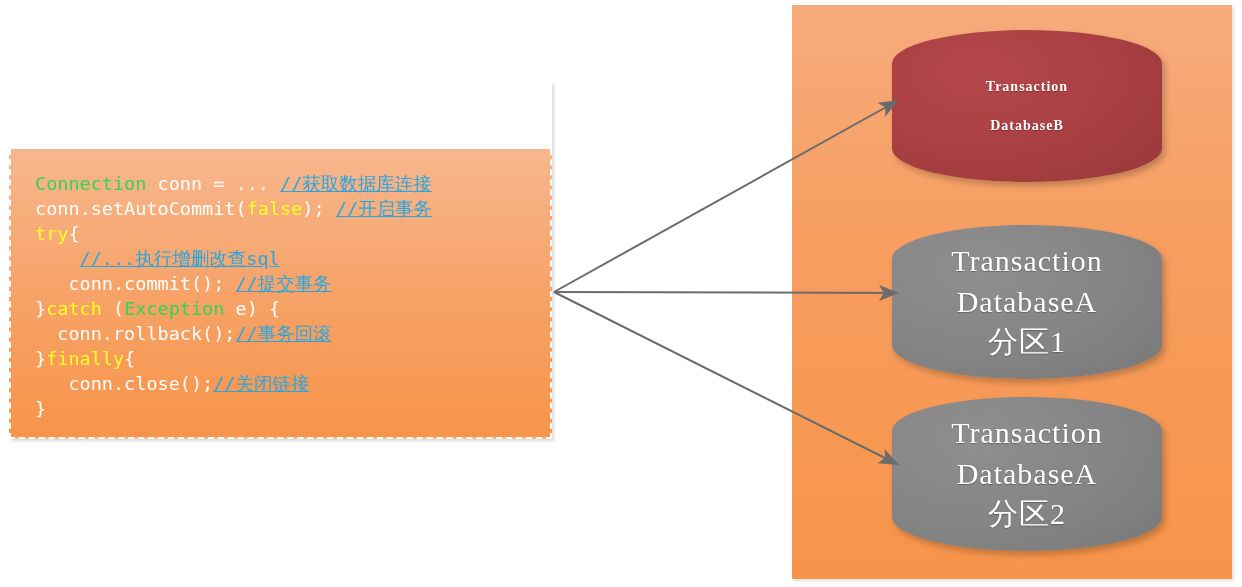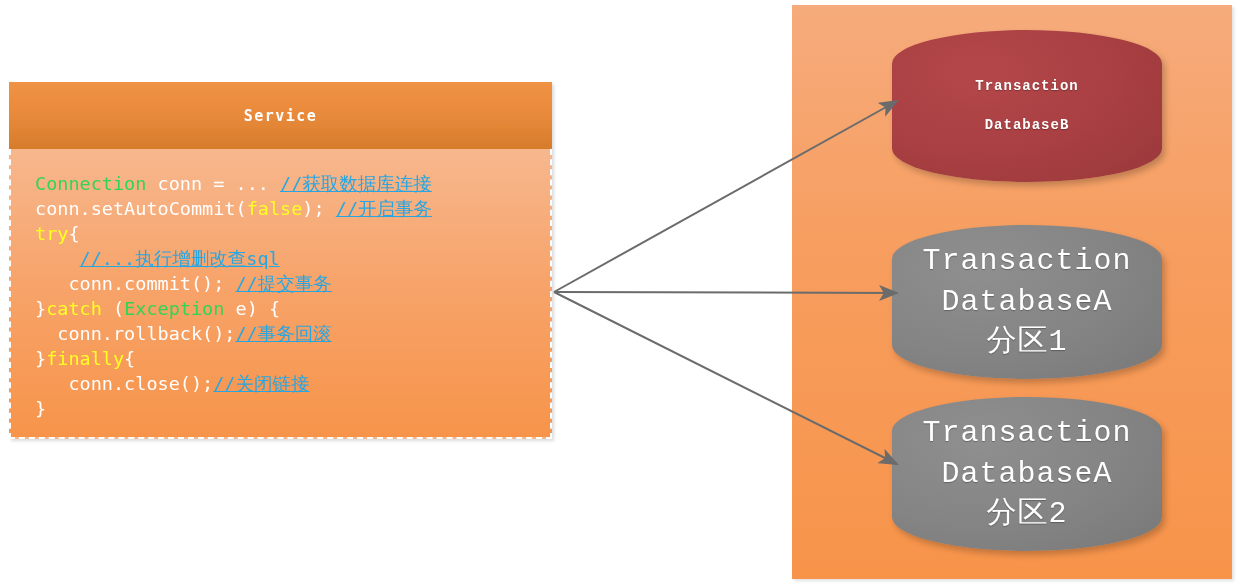--- a/index.html
+++ b/index.html
@@ -43,21 +43,21 @@
   .cyl-gray .cyl-body {
     background: radial-gradient(ellipse at 32% 28%, #8f8f8f 0%, #848484 55%, #787878 100%);
   }
   .cyl-label {
     position: absolute;
     left: 0; right: 0;
     top: 50%;
     transform: translateY(-50%);
     text-align: center;
     color: #ffffff;
-    font-family: Liberation Mono, monospace;
+    font-family: Liberation Serif, serif;
     white-space: pre-line;
     text-shadow: 0 1px 1px rgba(0,0,0,0.28);
   }
   .cyl-red .cyl-label {
     font-size: 14px;
     line-height: 2.8;
     letter-spacing: 1px;
     font-weight: bold;
   }
   .cyl-gray .cyl-label {
@@ -148,21 +148,20 @@
   <div class="cylinder cyl-gray" id="cyl-a2">
     <div class="cyl-body"></div>
     <div class="cyl-label">Transaction
 DatabaseA
 分区2</div>
   </div>
 
 </div>
 
 <div id="service-box">
-  <div id="service-header">Service</div>
   <div id="service-body">
     <div id="code"><div><span class="c-green">Connection</span><span class="c-white"> conn = ... </span><span class="c-blue">//获取数据库连接</span></div><div><span class="c-white">conn.setAutoCommit(</span><span class="c-yellow">false</span><span class="c-white">); </span><span class="c-blue">//开启事务</span></div><div><span class="c-yellow">try</span><span class="c-white">{</span></div><div><span class="c-white">    </span><span class="c-blue">//...执行增删改查sql</span></div><div><span class="c-white">   conn.commit(); </span><span class="c-blue">//提交事务</span></div><div><span class="c-white">}</span><span class="c-yellow">catch</span><span class="c-white"> (</span><span class="c-green">Exception</span><span class="c-white"> e) {</span></div><div><span class="c-white">  conn.rollback();</span><span class="c-blue">//事务回滚</span></div><div><span class="c-white">}</span><span class="c-yellow">finally</span><span class="c-white">{</span></div><div><span class="c-white">   conn.close();</span><span class="c-blue">//关闭链接</span></div><div><span class="c-white">}</span></div></div>
   </div>
 </div>
 
 <svg id="arrow-layer" viewBox="0 0 1242 587" xmlns="http://www.w3.org/2000/svg">
   <defs>
     <marker id="ah" markerWidth="10" markerHeight="8" refX="9" refY="4" orient="auto" markerUnits="strokeWidth">
       <path d="M0,0 L10,4 L0,8 L2.4,4 z" fill="#6b6b6b"></path>
     </marker>

